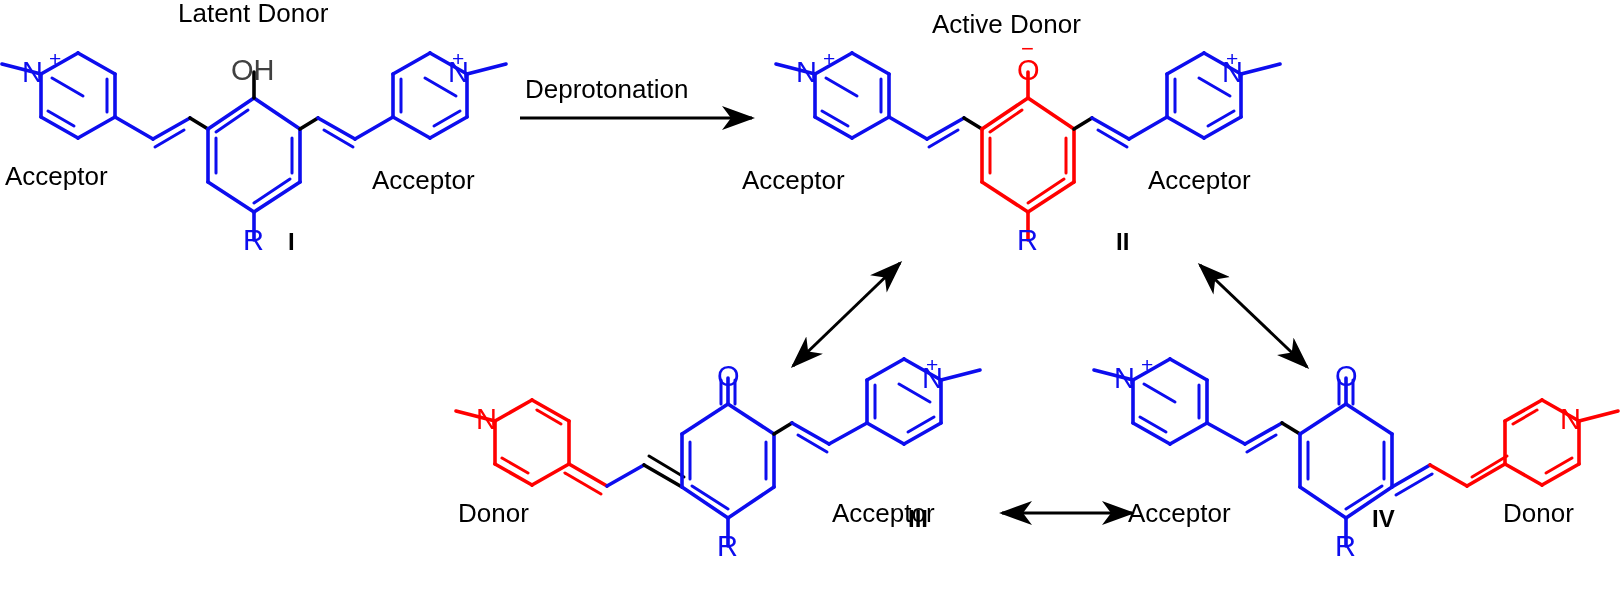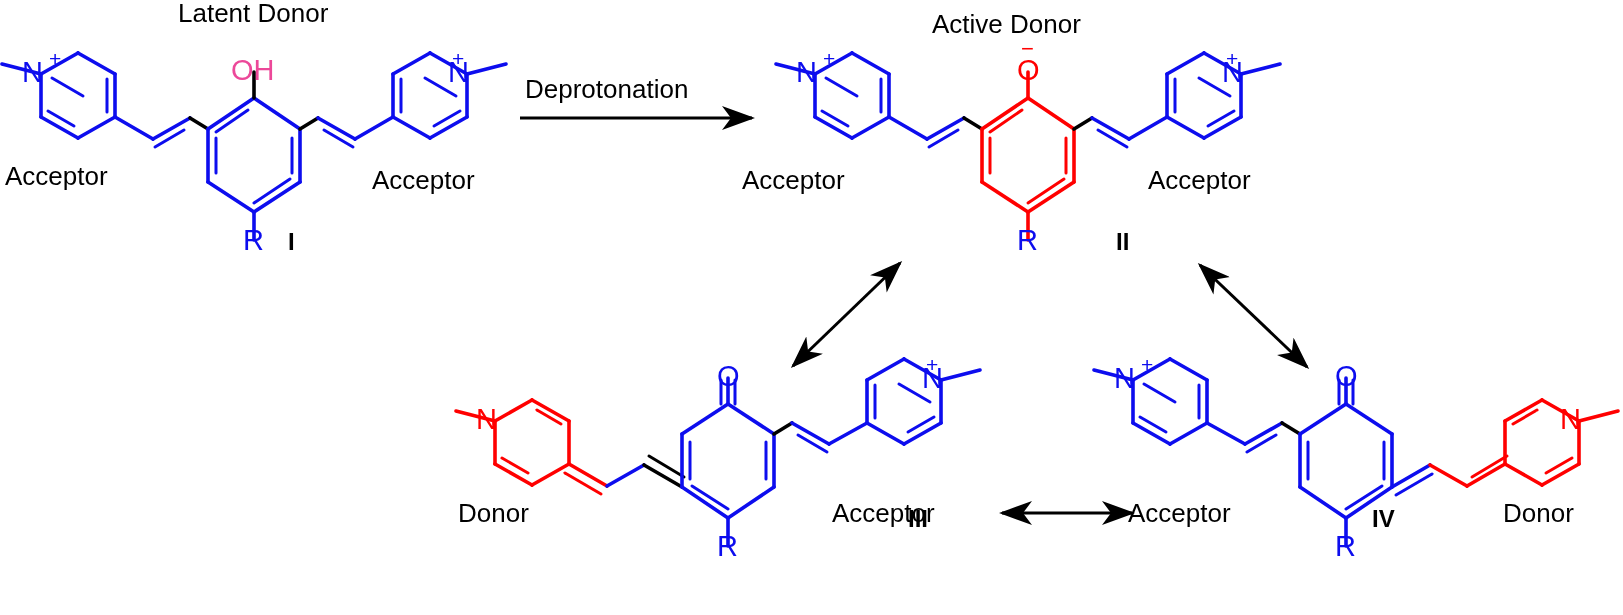--- a/index.html
+++ b/index.html
@@ -285,21 +285,21 @@
   </g>
 </svg>
 
 <div class="lbl big" style="left:178px;top:0px;">Latent Donor</div>
 <div class="lbl big" style="left:932px;top:11px;">Active Donor</div>
 
 <div class="lbl big" style="left:525px;top:76px;">Deprotonation</div>
 
 <div class="lbl" style="left:22px;top:58px;color:#0d0dee;font-size:29px;">N</div>
 <div class="lbl" style="left:49px;top:48px;color:#0d0dee;font-size:21px;">+</div>
-<div class="lbl" style="left:231px;top:56px;color:#ec4899;font-size:29px;">OH</div>
+<div class="lbl" style="left:231px;top:56px;color:#404040;font-size:29px;">OH</div>
 <div class="lbl" style="left:243px;top:226px;color:#0d0dee;font-size:29px;">R</div>
 <div class="roman" style="left:288px;top:228px;">I</div>
 <div class="lbl" style="left:448px;top:58px;color:#0d0dee;font-size:29px;">N</div>
 <div class="lbl" style="left:452px;top:48px;color:#0d0dee;font-size:21px;">+</div>
 <div class="lbl big" style="left:5px;top:163px;">Acceptor</div>
 <div class="lbl big" style="left:372px;top:167px;">Acceptor</div>
 
 <div class="lbl" style="left:796px;top:58px;color:#0d0dee;font-size:29px;">N</div>
 <div class="lbl" style="left:823px;top:48px;color:#0d0dee;font-size:21px;">+</div>
 <div class="lbl" style="left:1017px;top:56px;color:#ff0000;font-size:29px;">O</div>

